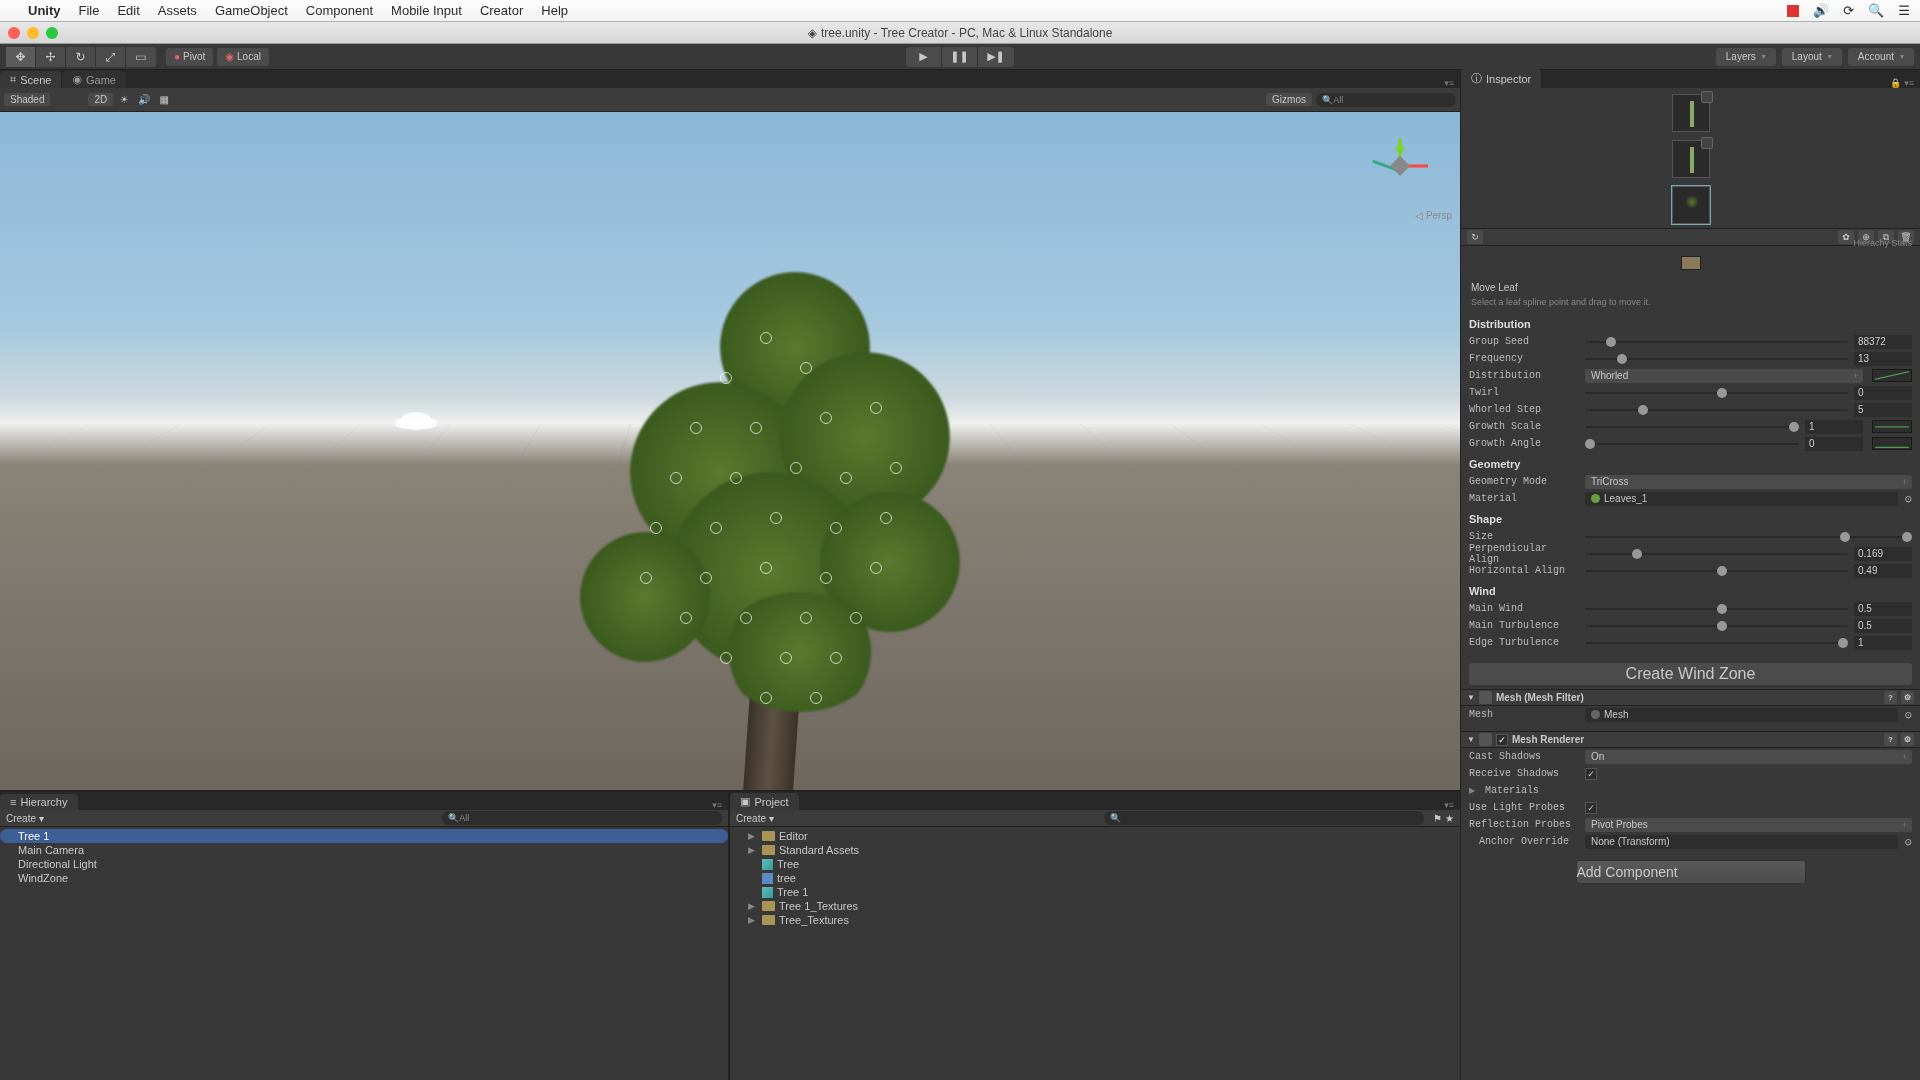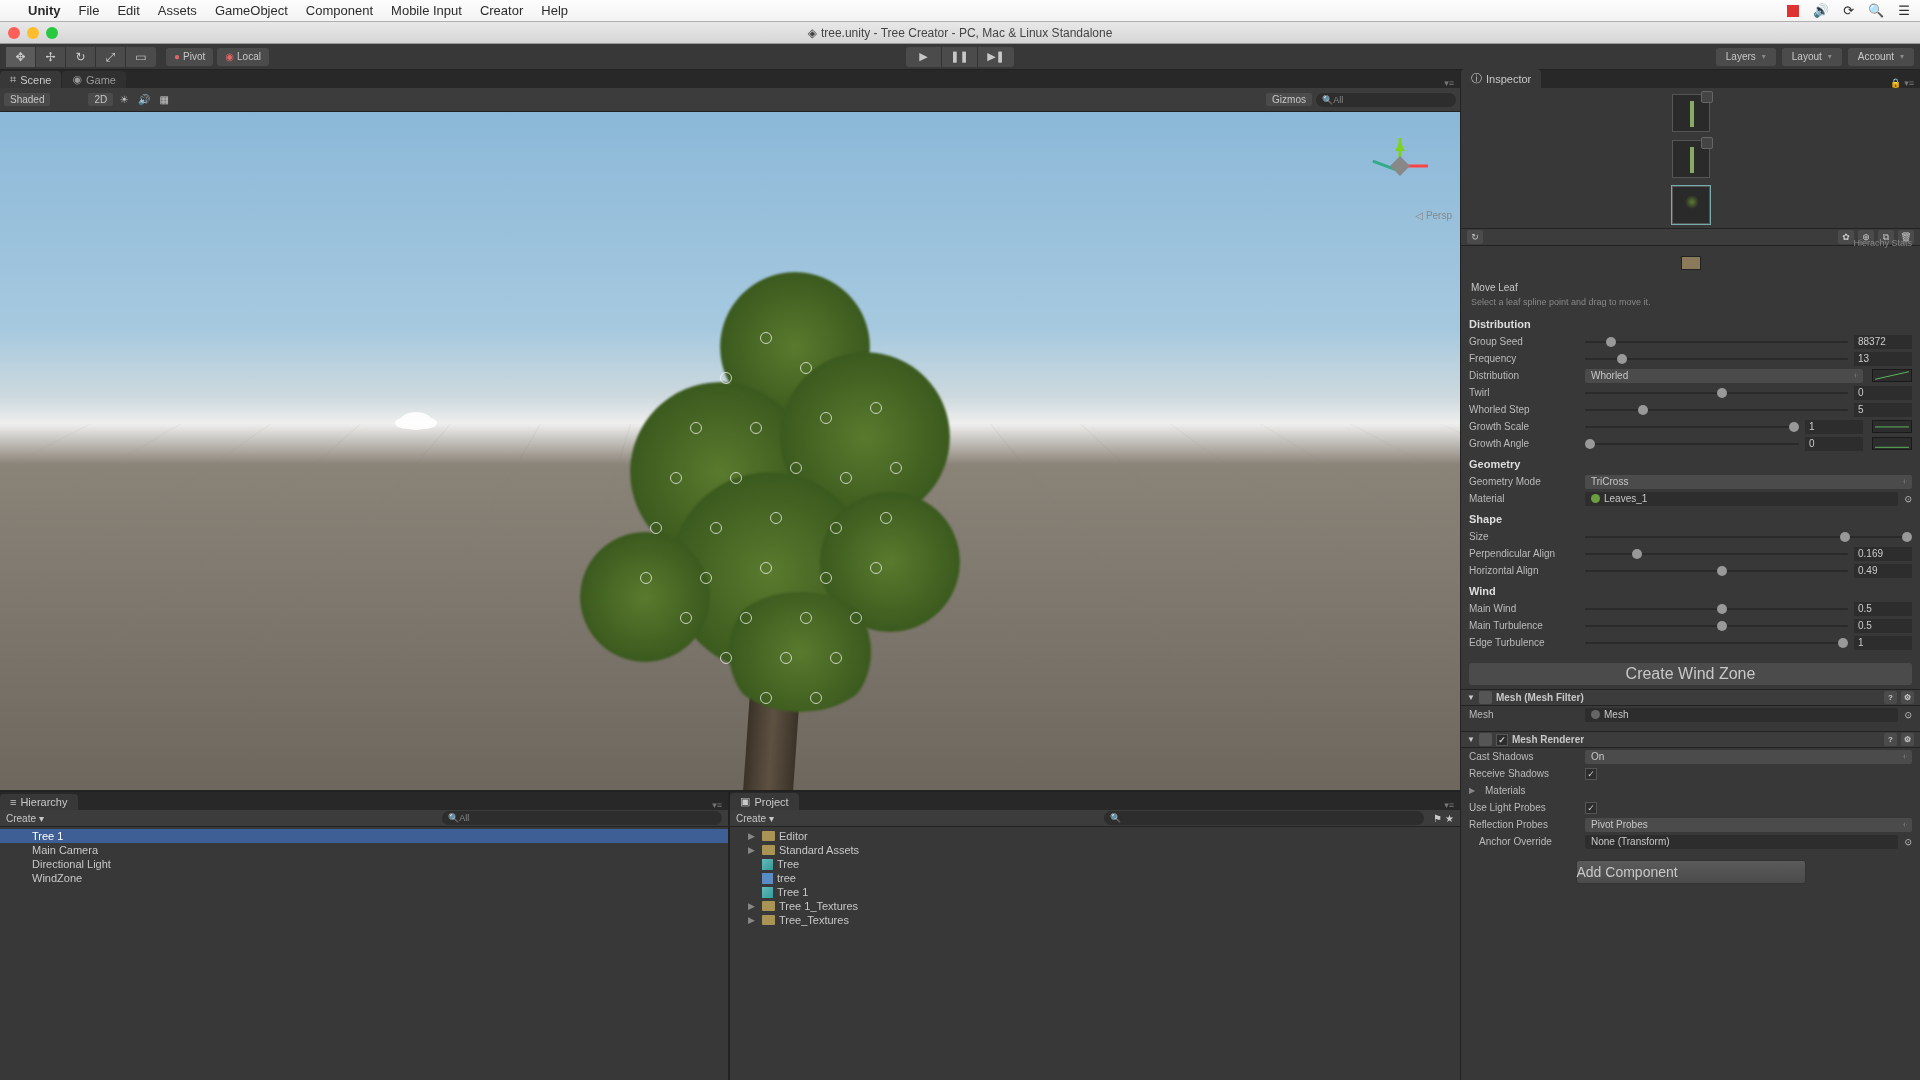--- a/index.html
+++ b/index.html
@@ -70,21 +70,21 @@
 
 
 .bottom-row { height:290px; display:flex; border-top:2px solid #222; }
 .panel { background:#383838; display:flex; flex-direction:column; }
 .panel.hier { width:730px; border-right:2px solid #222; }
 .panel.proj { flex:1; }
 .panel-tab-bar { height:18px; background:#282828; display:flex; align-items:flex-end; }
 .panel-ctrl { height:17px; background:#3c3c3c; border-bottom:1px solid #222; display:flex; align-items:center; padding:0 6px; font-size:10px; }
 .panel-ctrl .create { cursor:pointer; display:flex; align-items:center; gap:3px; }
 .panel-body { flex:1; overflow:auto; padding:2px 0; }
-.tree-row { padding:1px 6px 1px 32px; font-size:11px; cursor:pointer; display:flex; align-items:center; gap:4px; }
+.tree-row { padding:1px 6px 1px 18px; font-size:11px; cursor:pointer; display:flex; align-items:center; gap:4px;border-radius:7px; }
 .tree-row.sel { background:#3e5f96; color:#fff; }
 .tree-row .fold { width:10px; display:inline-block; color:#888; font-size:9px; }
 .folder-ico { width:13px; height:10px; background:#aa9455; border-radius:1px; display:inline-block; }
 .cube-ico { width:11px; height:11px; background:linear-gradient(135deg,#6bb,#399); display:inline-block; }
 .prefab-ico { width:11px; height:11px; background:#5b8bc4; display:inline-block; }
 
 
 .inspector-body { flex:1; overflow:auto; font-size:10px; }
 .thumb-row { display:flex; flex-direction:column; align-items:center; gap:8px; padding:6px 0 4px; position:relative; }
 .thumb { width:38px; height:38px; background:#2a2a2a; border:1px solid #555; position:relative; }
@@ -96,21 +96,21 @@
 .tool-row { height:18px; background:#3c3c3c; border-top:1px solid #222; border-bottom:1px solid #222; display:flex; align-items:center; padding:0 6px; gap:4px; }
 .tool-row .rbtn { width:16px; height:14px; background:#4b4b4b; border-radius:2px; cursor:pointer; display:flex; align-items:center; justify-content:center; font-size:9px; }
 .tool-row .spacer { flex:1; }
 .color-swatch-row { display:flex; justify-content:center; padding:10px 0; }
 .color-swatch { width:20px; height:14px; background:#8a7a5a; border:1px solid #222; }
 .info-row { padding:2px 10px; font-size:10px; }
 .hint { color:#888; font-size:9px; }
 .prop-section { padding:3px 8px 8px; }
 .prop-section h4 { font-size:11px; font-weight:600; color:#ddd; margin:6px 0 3px; }
 .prop-row { display:flex; align-items:center; height:17px; gap:6px; }
-.prop-row label { width:110px; font-size:10px; color:#bbb; }
+.prop-row label { width:110px; font-size:10px; color:#bbb;font-family:Liberation Mono, monospace; }
 .slider-track { flex:1; height:2px; background:#2a2a2a; position:relative; border-radius:2px; }
 .slider-thumb { position:absolute; top:-4px; width:10px; height:10px; background:#999; border-radius:50%; }
 .val-field { width:58px; background:#2d2d2d; border:none; color:#ccc; font-size:10px; padding:1px 4px; height:14px; text-align:left; }
 .curve-box { width:40px; height:13px; background:#2d2d2d; border:1px solid #1a1a1a; margin-left:3px; position:relative; overflow:hidden; }
 .curve-box svg { width:100%; height:100%; }
 .drop-field { flex:1; background:#4b4b4b; border-radius:2px; padding:1px 6px; font-size:10px; height:14px; display:flex; align-items:center; justify-content:space-between; cursor:pointer; }
 .drop-field::after { content:"÷"; transform:rotate(90deg); font-size:8px; color:#888; }
 .obj-field { flex:1; background:#2d2d2d; border-radius:2px; padding:1px 6px; font-size:10px; height:14px; display:flex; align-items:center; gap:4px; }
 .obj-dot { width:9px; height:9px; background:#6b9e3f; border-radius:50%; }
 .btn-wide { background:#4b4b4b; border-radius:3px; padding:2px 0; text-align:center; margin:4px 8px; font-size:16px; cursor:pointer; }

